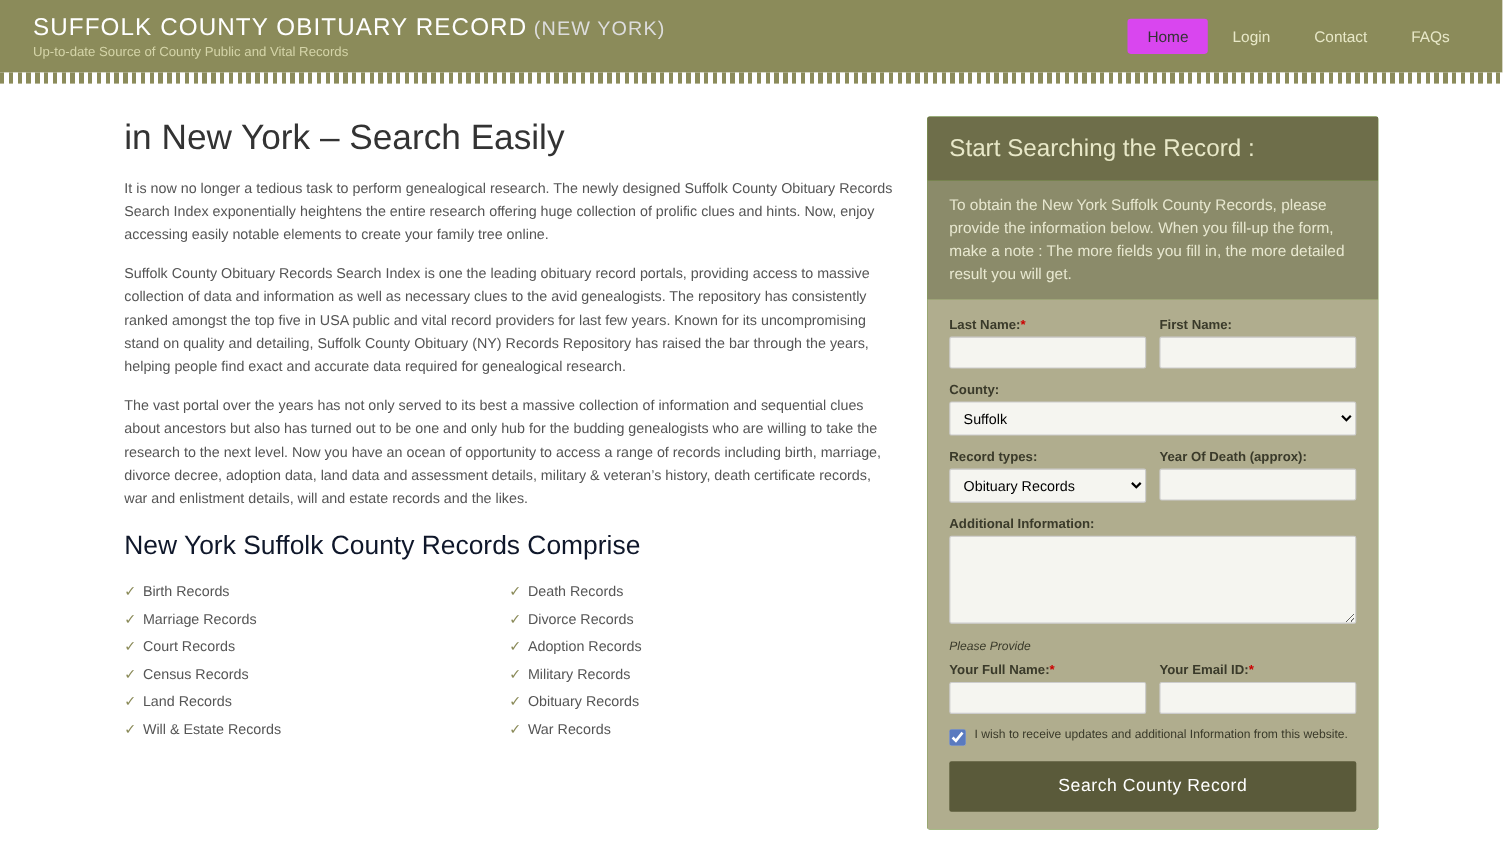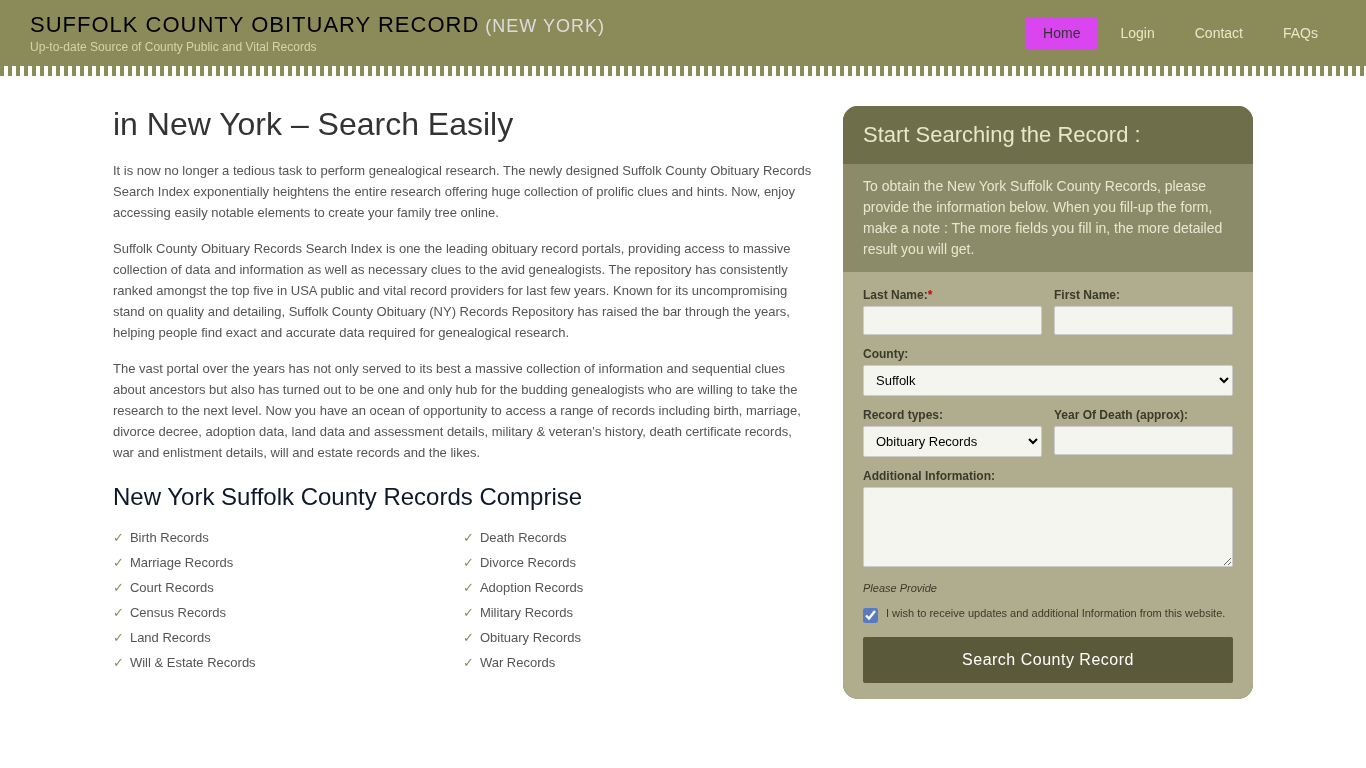--- a/index.html
+++ b/index.html
@@ -15,21 +15,21 @@
     }
     .header-left {}
     .header-title {
       color: #e8e8c8;
       font-size: 22px;
       font-weight: bold;
       letter-spacing: 1px;
       text-transform: uppercase;
     }
     .header-title span {
-      color: #000000;
+      color: #ffffff;
       font-weight: normal;
     }
     .header-subtitle {
       color: #d4d4a8;
       font-size: 12px;
       margin-top: 2px;
     }
     .header-nav {
       display: flex;
       gap: 4px;
@@ -108,21 +108,21 @@
       font-size: 13px;
     }
 
     
     .right-col {
       width: 410px;
       flex-shrink: 0;
     }
     .form-container {
       background: #4d7c0f;
-      border-radius: 15px;
+      border-radius: 2px;
       overflow: hidden;
     }
     .form-header {
       background: #6e6e4a;
       padding: 16px 20px;
       color: #e8e8c8;
       font-size: 22px;
       font-weight: normal;
     }
     .form-description {
@@ -351,20 +351,34 @@
           </div>
         </div>
 
         <div class="form-full">
           <label class="form-label">Additional Information:</label>
           <textarea class="form-textarea" style=""></textarea>
         </div>
 
         <div class="please-provide">Please Provide</div>
 
+        <div class="form-row">
+          <div class="form-group">
+            <label class="form-label">
+              <span>Your Full Name:</span><span class="required">*</span>
+            </label>
+            <input class="form-input" type="text" style="">
+          </div>
+          <div class="form-group">
+            <label class="form-label">
+              <span>Your Email ID:</span><span class="required">*</span>
+            </label>
+            <input class="form-input" type="email" style="">
+          </div>
+        </div>
 
         <div class="checkbox-row">
           <input type="checkbox" class="checkbox-input" checked="" style="">
           <label class="checkbox-label">I wish to receive updates and additional Information from this website.</label>
         </div>
 
         <button class="search-btn">Search County Record</button>
       </div>
     </div>
   </div>

